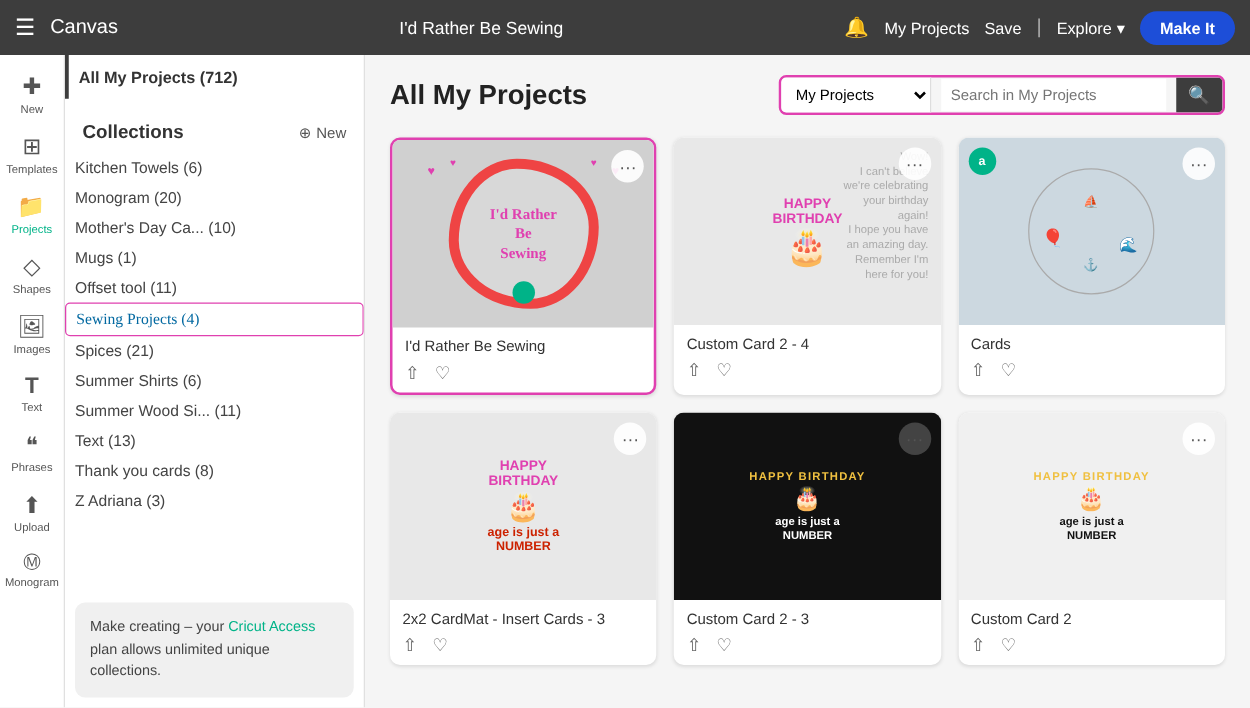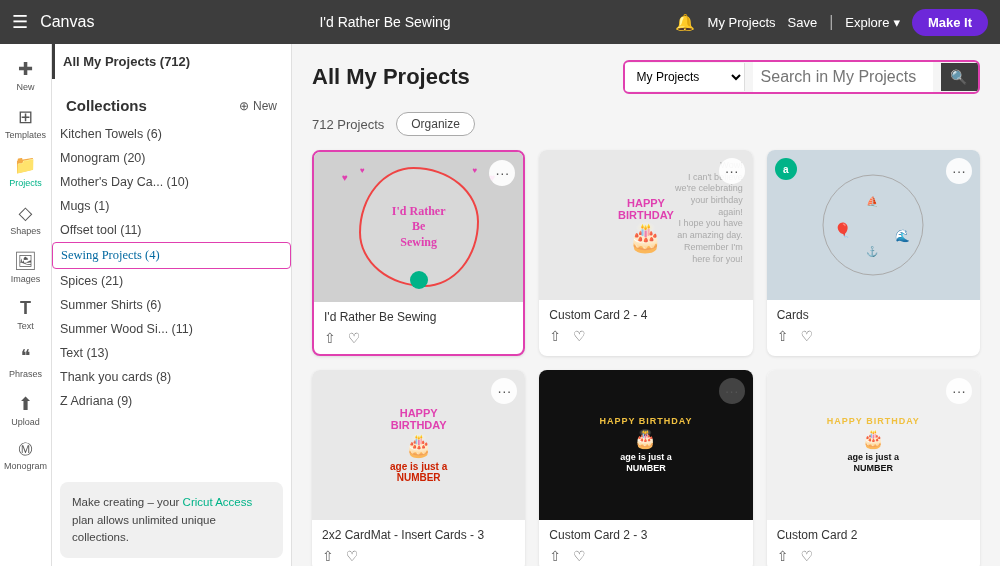--- a/index.html
+++ b/index.html
@@ -11,21 +11,21 @@
       padding: 0 12px; gap: 12px; position: relative; z-index: 10;
     }
     .top-nav-hamburger { color: #fff; font-size: 18px; cursor: pointer; }
     .top-nav-title { color: #fff; font-size: 16px; font-weight: 500; }
     .top-nav-center { flex: 1; text-align: center; color: #fff; font-size: 14px; }
     .top-nav-right { display: flex; align-items: center; gap: 12px; }
     .top-nav-bell { color: #fff; font-size: 16px; cursor: pointer; }
     .top-nav-link { color: #fff; font-size: 13px; cursor: pointer; }
     .top-nav-sep { color: #aaa; }
     .top-nav-explore { color: #fff; font-size: 13px; cursor: pointer; display: flex; gap: 4px; }
-    .btn-makeit { background: #6d28d9; color: #fff; border: none; border-radius: 20px; padding: 6px 16px; font-size: 13px; font-weight: 600; cursor: pointer; }
+    .btn-makeit { background: #1d4ed8; color: #fff; border: none; border-radius: 20px; padding: 6px 16px; font-size: 13px; font-weight: 600; cursor: pointer; }
 
     
     .main-layout { display: flex; height: calc(566px - 44px); }
 
     
     .icon-sidebar {
       width: 52px; background: #fff; border-right: 1px solid #e0e0e0;
       display: flex; flex-direction: column; align-items: center; padding-top: 8px; gap: 2px;
     }
     .icon-item {
@@ -70,21 +70,21 @@
 
     
     .main-content { flex: 1; overflow-y: auto; background: #f5f5f5; padding: 16px 20px; }
     .content-header { display: flex; align-items: center; justify-content: space-between; margin-bottom: 18px; }
     .content-title { font-size: 22px; font-weight: 600; color: #222; }
     .search-bar { display: flex; align-items: center; gap: 8px; border: 2.5px solid #e040b0; border-radius: 6px; overflow: hidden; }
     .search-dropdown {
       border: none; background: #fff; padding: 6px 8px; font-size: 12px; cursor: pointer; outline: none;
       border-right: 1px solid #ddd; min-width: 120px;
     }
-    .search-input { border: none; padding: 6px 8px; font-size: 16px; outline: none; width: 180px; }
+    .search-input { border: none; padding: 6px 8px; font-size: 12px; outline: none; width: 180px; }
     .search-btn { background: #3d3d3d; border: none; color: #fff; padding: 6px 10px; cursor: pointer; font-size: 14px; }
 
     .subheader { display: flex; align-items: center; gap: 12px; margin-bottom: 14px; }
     .project-count { font-size: 13px; color: #555; }
     .organize-btn {
       border: 1px solid #aaa; background: #fff; border-radius: 20px;
       padding: 4px 14px; font-size: 12px; cursor: pointer; color: #444;
     }
 
     
@@ -208,51 +208,47 @@
       <div class="collection-item">Monogram (20)</div>
       <div class="collection-item">Mother's Day Ca... (10)</div>
       <div class="collection-item">Mugs (1)</div>
       <div class="collection-item">Offset tool (11)</div>
       <div class="collection-item active">Sewing Projects (4)</div>
       <div class="collection-item">Spices (21)</div>
       <div class="collection-item">Summer Shirts (6)</div>
       <div class="collection-item">Summer Wood Si... (11)</div>
       <div class="collection-item">Text (13)</div>
       <div class="collection-item">Thank you cards (8)</div>
-      <div class="collection-item">Z Adriana (9)</div>
+      <div class="collection-item">Z Adriana (3)</div>
     </div>
 
     <div class="collections-footer">
       <span>Make creating – your </span><span class="cricut-access-link">Cricut Access</span><span> plan allows unlimited unique collections.</span>
     </div>
   </div>
 
   <div class="main-content scrollbar-hidden">
 
     <div class="content-header">
       <h1 class="content-title">All My Projects</h1>
       <div class="search-bar">
         <select class="search-dropdown">
           <option>My Projects</option>
         </select>
         <input class="search-input" type="text" placeholder="Search in My Projects" style="">
         <button class="search-btn">🔍</button>
       </div>
     </div>
 
-    <div class="subheader">
-      <span class="project-count">712 Projects</span>
-      <button class="organize-btn">Organize</button>
-    </div>
 
     <div class="cards-grid">
 
       <div class="card selected">
         <div class="card-thumb thumb-sewing">
-          <div style="width:120px;height:120px;border:2px solid #ef4444;border-radius:50% 60% 50% 60% / 60% 50% 60% 50%;display:flex;align-items:center;justify-content:center;background:#d8d8d8;position:relative;">
+          <div style="width:120px;height:120px;border:8px solid #ef4444;border-radius:50% 60% 50% 60% / 60% 50% 60% 50%;display:flex;align-items:center;justify-content:center;background:#d8d8d8;position:relative;">
             <span style="font-family:cursive;font-size:12px;font-weight:bold;color:#e040b0;text-align:center;line-height:1.3;">I'd Rather<br>Be<br>Sewing</span>
             <div style="position:absolute;bottom:-4px;left:50%;transform:translateX(-50%);width:18px;height:18px;background:#00b388;border-radius:50%;"></div>
           </div>
 
           <span style="position:absolute;top:20px;left:28px;color:#e040b0;font-size:10px;">♥</span>
           <span style="position:absolute;top:14px;left:46px;color:#e040b0;font-size:8px;">♥</span>
           <span style="position:absolute;top:20px;right:28px;color:#e040b0;font-size:10px;">♥</span>
           <span style="position:absolute;top:14px;right:46px;color:#e040b0;font-size:8px;">♥</span>
           <button class="card-menu-btn">···</button>
         </div>

